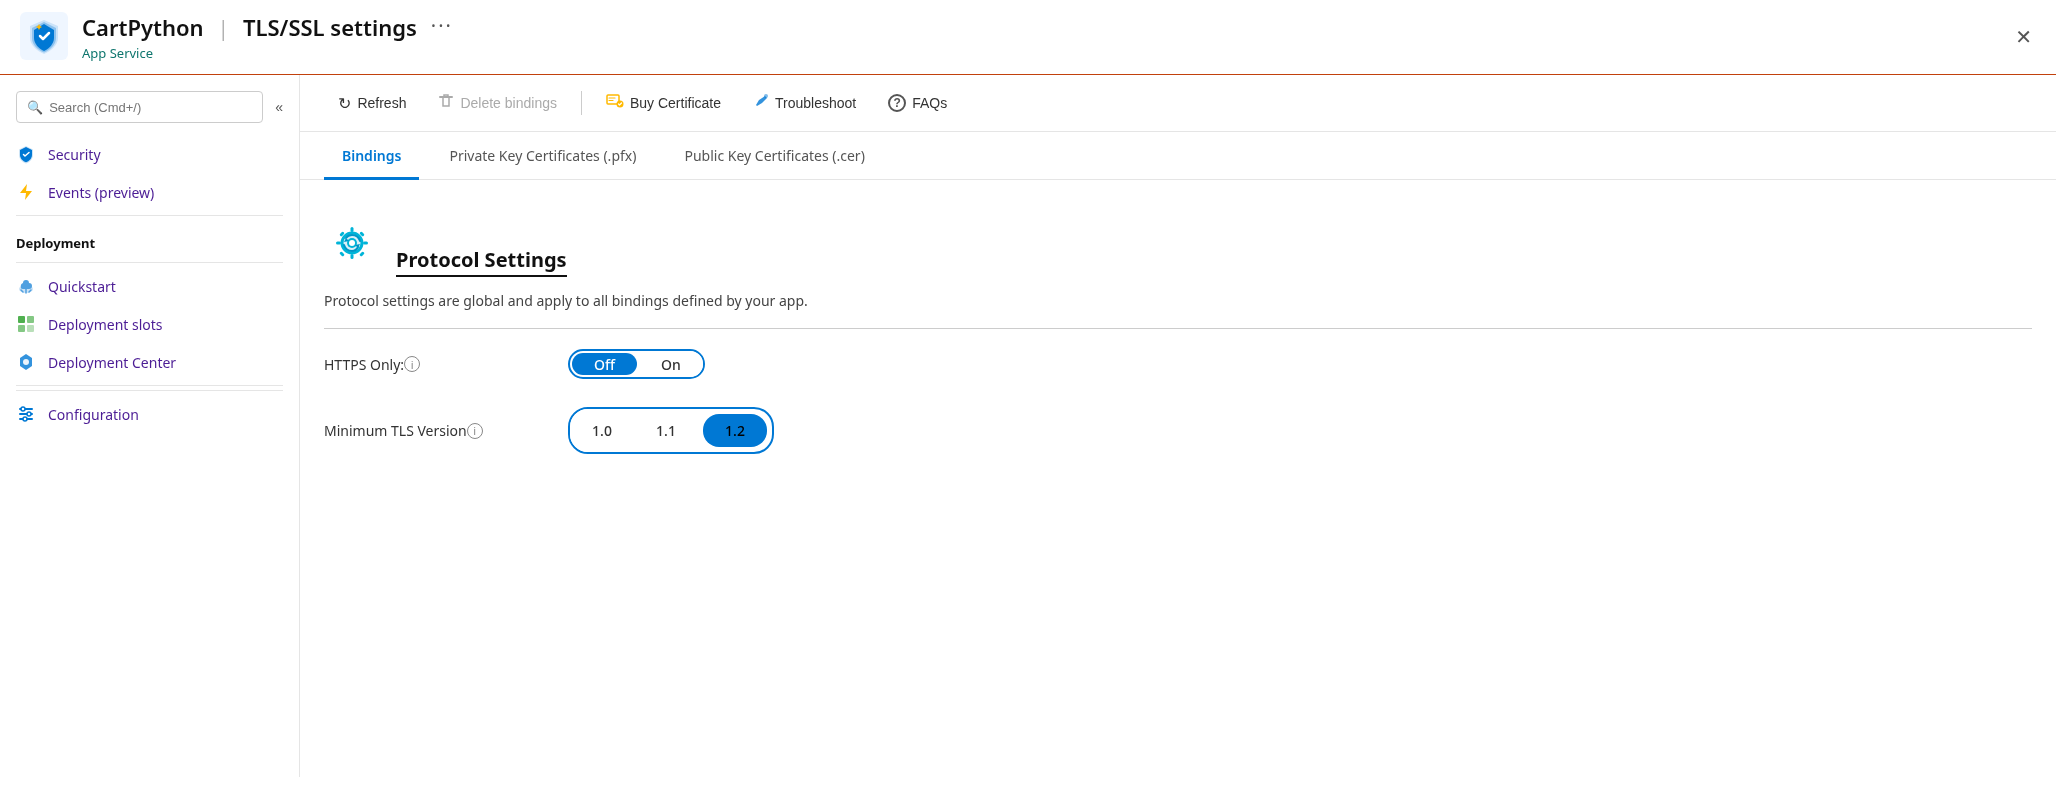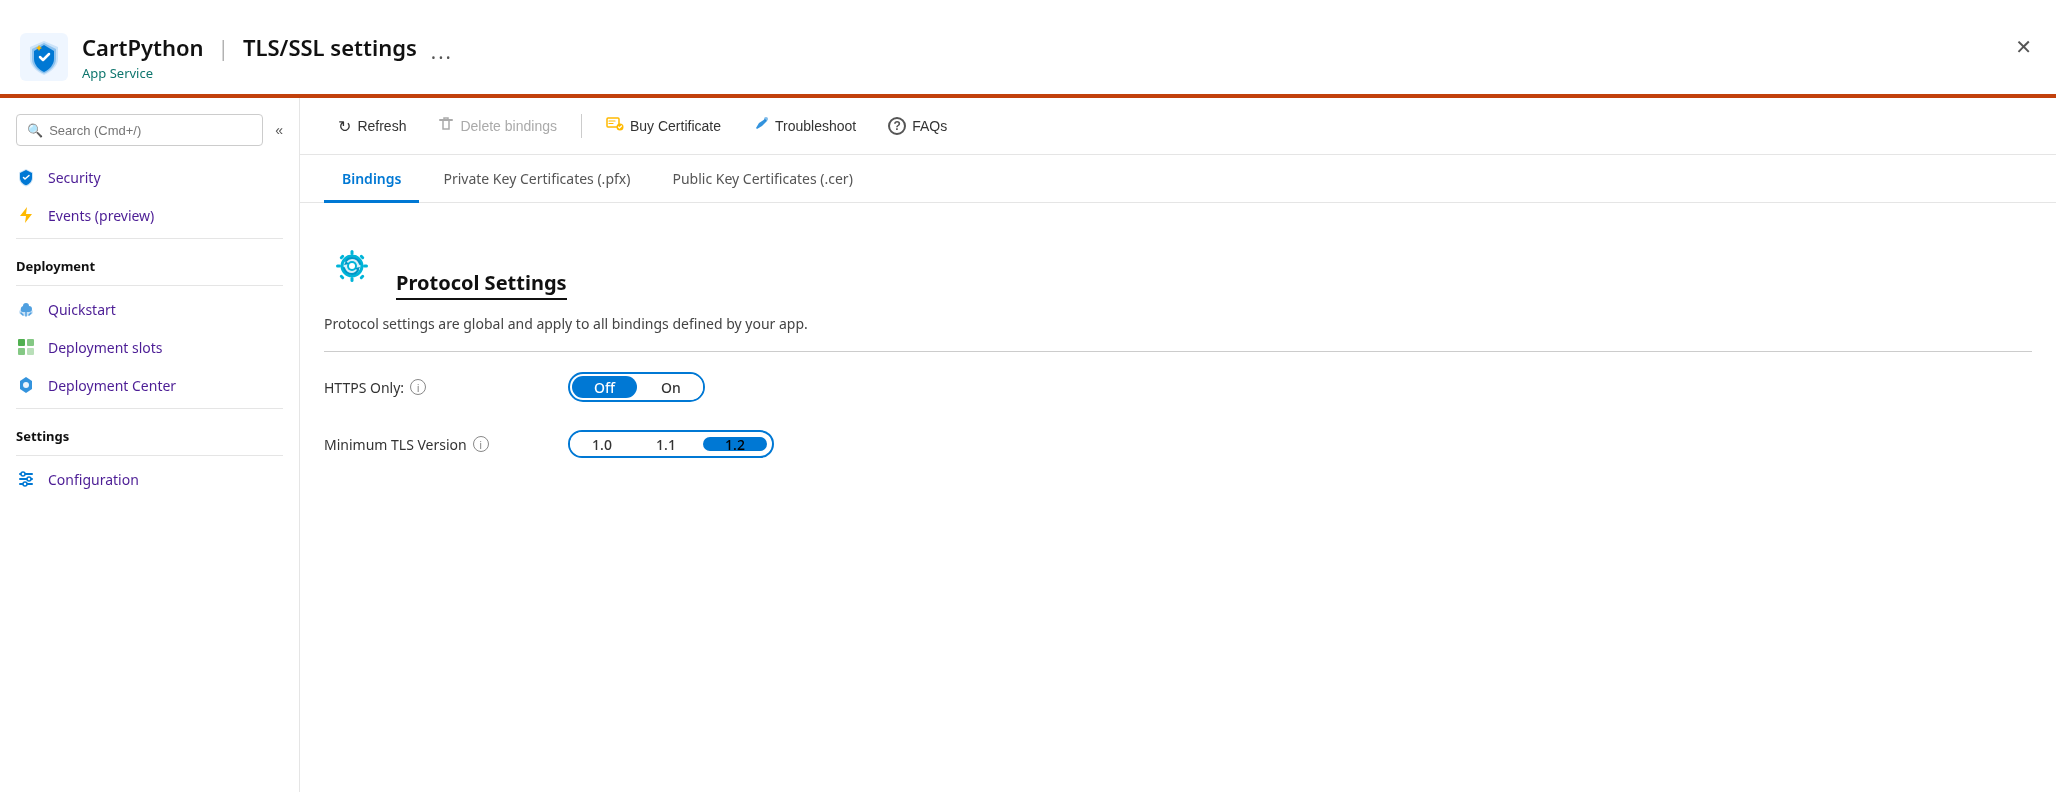--- a/index.html
+++ b/index.html
@@ -9,23 +9,22 @@
       background: #fff;
       color: #333;
       width: 2056px;
       min-height: 792px;
       overflow: hidden;
     }
 
     
     .header {
       display: flex;
-      align-items: center;
-      padding: 32px 24px 12px 20px;
-      border-bottom: 4px solid #c2410c;
+      padding: 12px 24px 12px 20px;
+      border-bottom: 1px solid #c2410c;
       position: relative;
     }
     .header-icon {
       width: 48px;
       height: 48px;
       margin-right: 14px;
       flex-shrink: 0;
     }
     .header-title-group {}
     .header-title {
@@ -176,21 +175,21 @@
     .toolbar-icon {
       font-size: 16px;
     }
 
     
     .tabs {
       display: flex;
       align-items: center;
       padding: 0 24px;
       border-bottom: 1px solid #e5e5e5;
-      gap: 6px;
+      gap: 12px;
     }
     .tab {
       padding: 14px 18px 12px 18px;
       font-size: 14px;
       color: #555;
       cursor: pointer;
       border-bottom: 3px solid transparent;
       margin-bottom: -1px;
     }
     .tab.active {
@@ -239,21 +238,20 @@
       align-items: center;
       margin-bottom: 28px;
       gap: 24px;
     }
     .setting-label {
       font-size: 14px;
       color: #333;
       min-width: 220px;
       display: flex;
       align-items: center;
-      gap: 6px;
     }
     .info-icon {
       width: 16px;
       height: 16px;
       border-radius: 50%;
       border: 1.5px solid #888;
       display: inline-flex;
       align-items: center;
       justify-content: center;
       font-size: 11px;
@@ -290,21 +288,21 @@
       background: #fff;
       color: #333;
     }
 
     
     .tls-group {
       display: flex;
       border: 2px solid #0078d4;
       border-radius: 20px;
       overflow: hidden;
-      height: 28px;
+      height: 47px;
     }
     .tls-option {
       padding: 4px 22px;
       font-size: 14px;
       display: flex;
       align-items: center;
       justify-content: center;
       cursor: pointer;
       font-weight: 500;
       min-width: 64px;
@@ -408,21 +406,20 @@
       <span class="sidebar-item-icon">
         <svg width="20" height="20" viewBox="0 0 20 20">
             <path d="M10 2 L16 6 L16 14 L10 18 L4 14 L4 6 Z" fill="#0078d4" opacity="0.8"></path>
             <circle cx="10" cy="10" r="3" fill="white" opacity="0.9"></circle>
           </svg>
       </span>
       <span>Deployment Center</span>
     </div>
 
     <hr class="sidebar-divider">
-    <div class="sidebar-section-label">Settings</div>
     <hr class="sidebar-divider">
 
     <div class="sidebar-item">
       <span class="sidebar-item-icon">
         <svg width="20" height="20" viewBox="0 0 20 20">
             <rect x="3" y="4" width="14" height="2" rx="1" fill="#0078d4"></rect>
             <rect x="3" y="9" width="14" height="2" rx="1" fill="#0078d4"></rect>
             <rect x="3" y="14" width="14" height="2" rx="1" fill="#0078d4"></rect>
             <circle cx="7" cy="5" r="2" fill="white" stroke="#0078d4" stroke-width="1.5"></circle>
             <circle cx="13" cy="10" r="2" fill="white" stroke="#0078d4" stroke-width="1.5"></circle>

